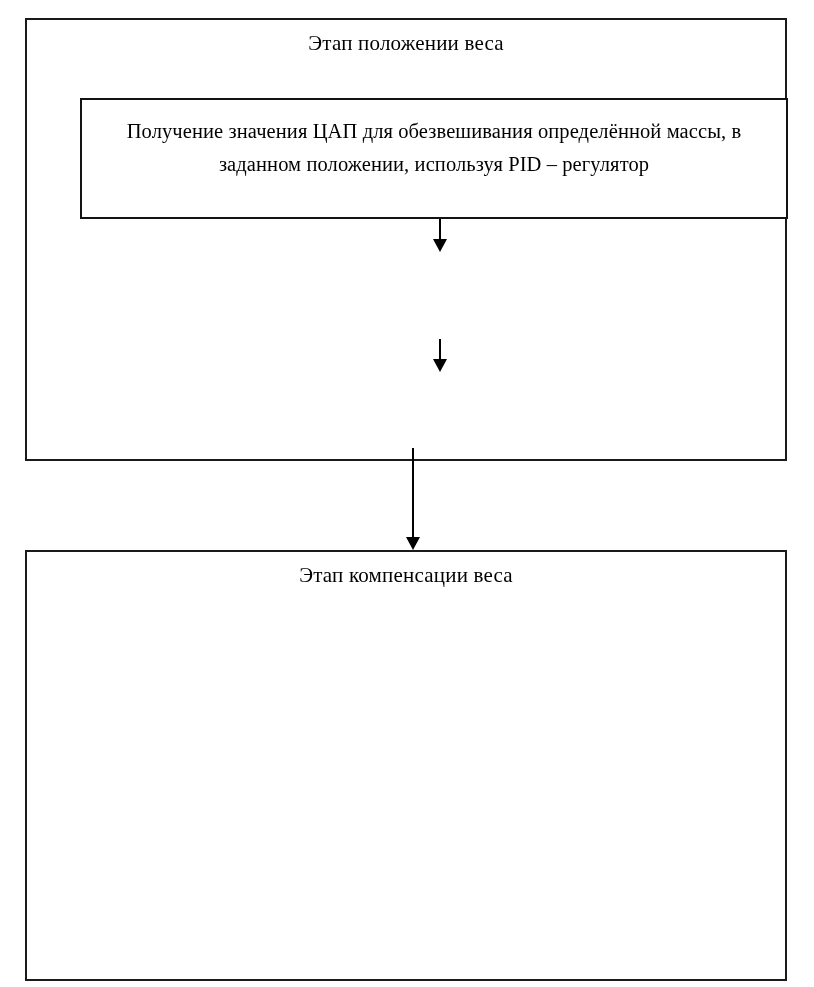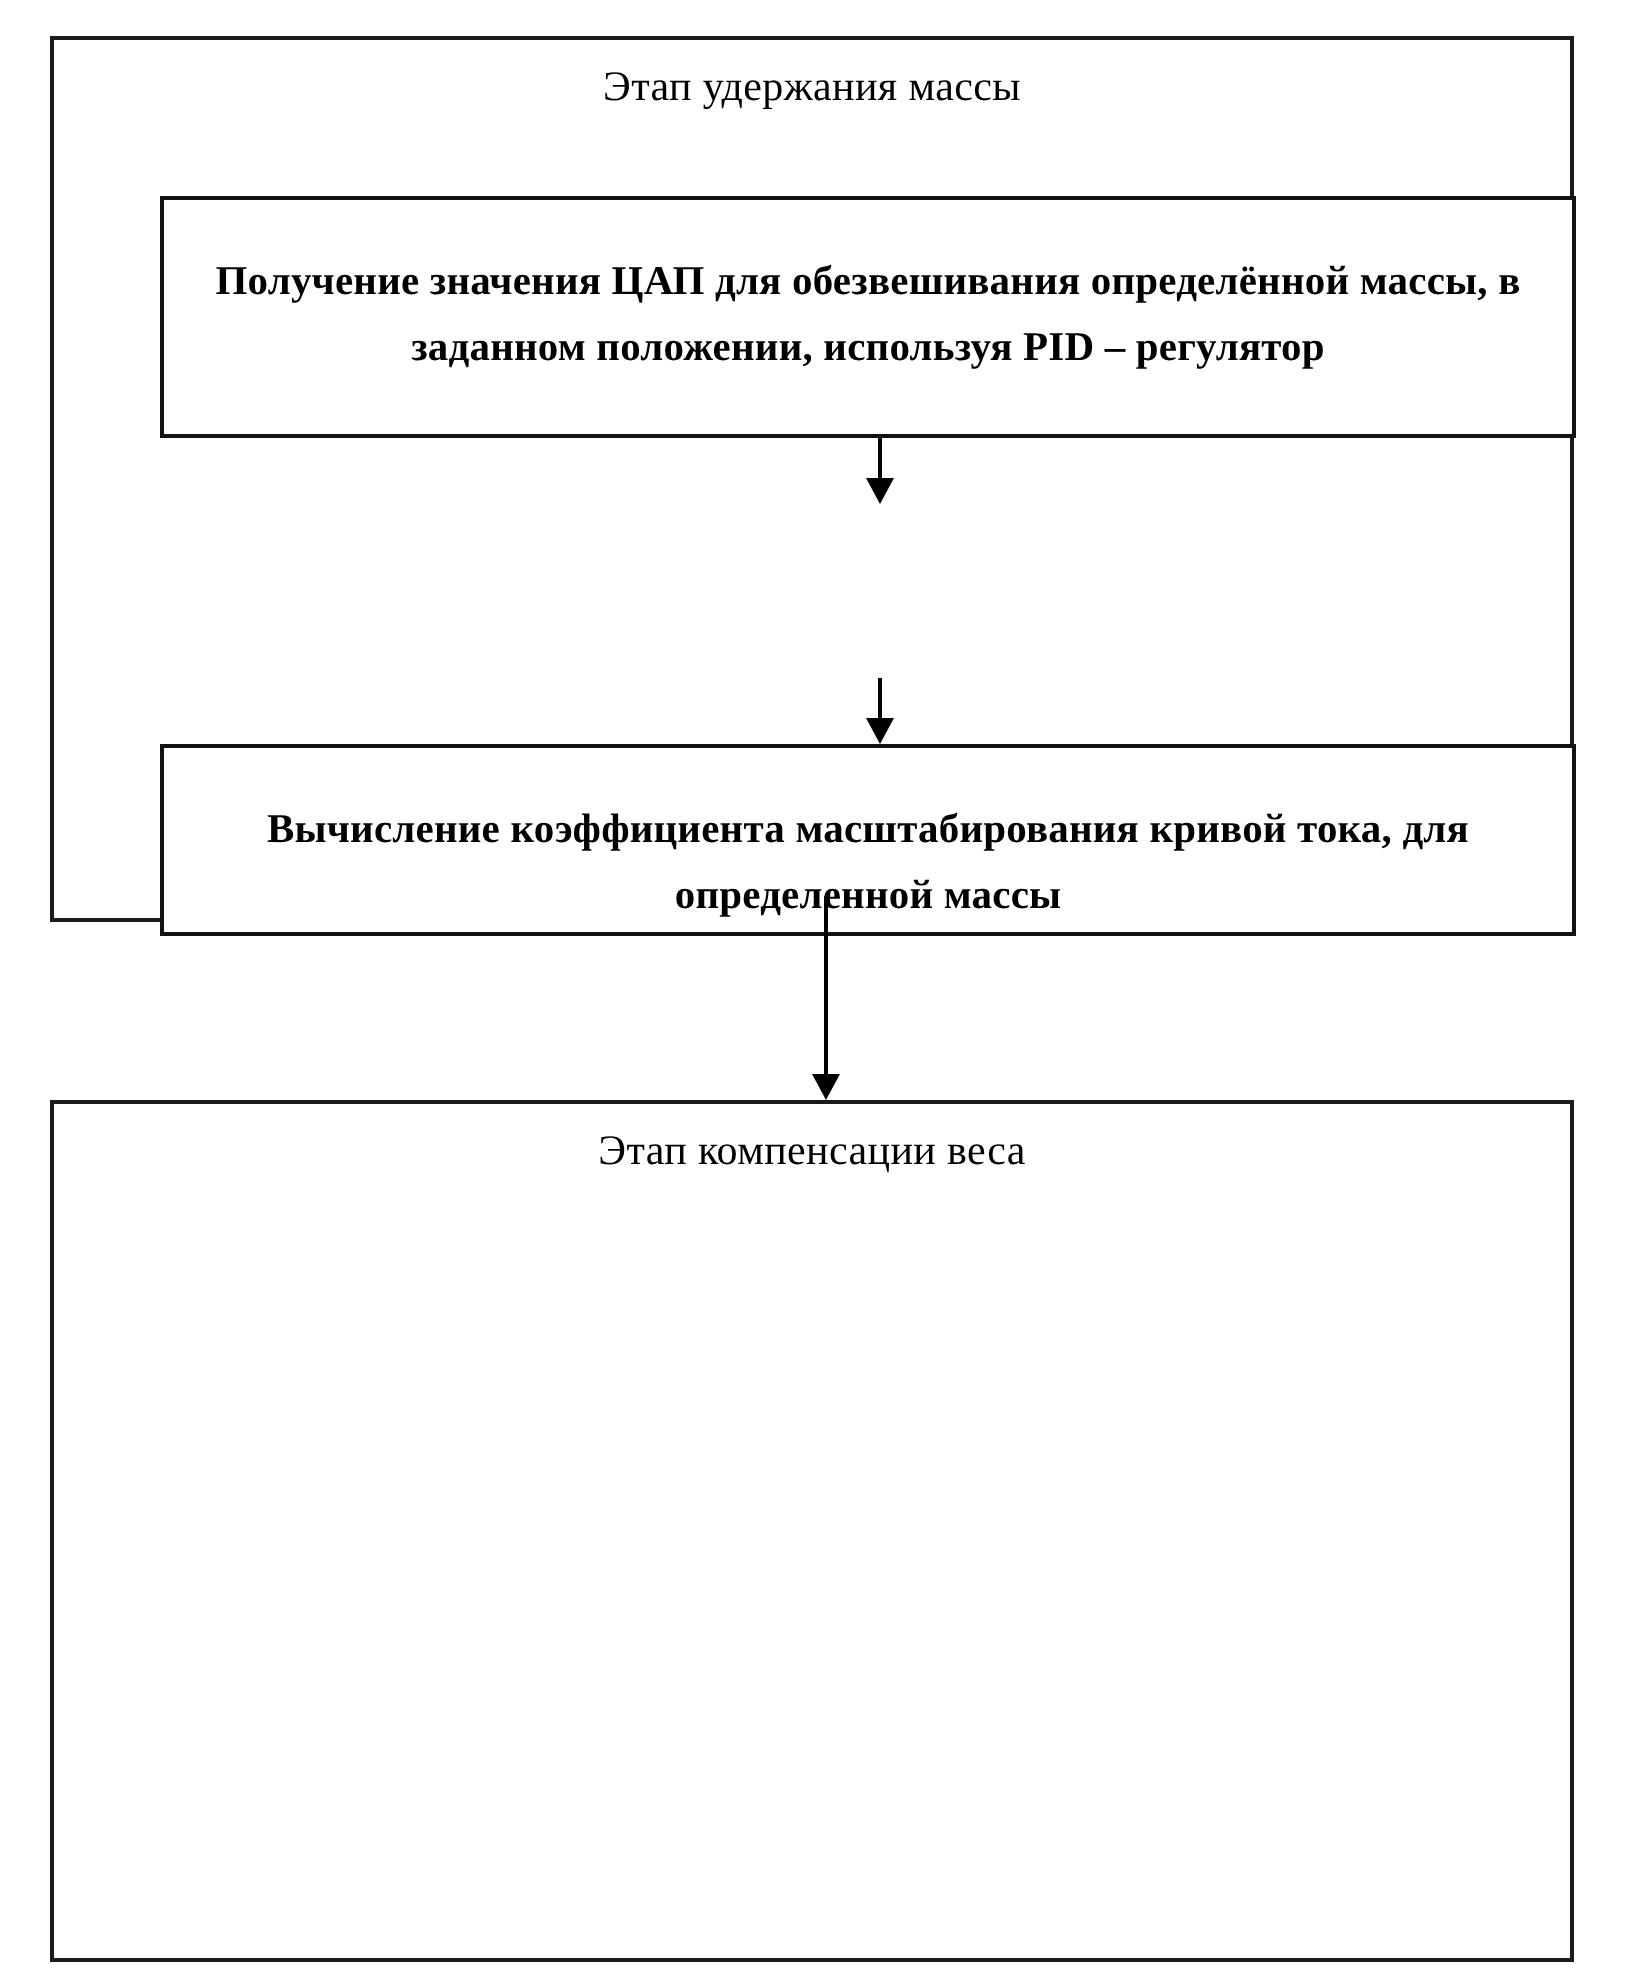--- a/index.html
+++ b/index.html
@@ -57,25 +57,24 @@
   .step {
     position: absolute;
     box-sizing: border-box;
     border: 2px solid #131313;
     background: #ffffff;
     text-align: center;
   }
   .step-text {
     display: block;
     padding: 0 12px;
-    margin-top: 25px;
+    margin-top: 15px;
     font-size: 20.5px;
     line-height: 33px;
     letter-spacing: 0.1px;
-    font-weight: bold;
   }
   
   #step-1 { left: 53px; top: 78px;  width: 708px; height: 121px; }
   #step-2 { left: 53px; top: 232px; width: 708px; height: 87px; }
   #step-3 { left: 53px; top: 352px; width: 708px; height: 96px; }
 
   
   .arrow {
     position: absolute;
     left: 405px;
@@ -109,40 +108,37 @@
   #arrow-3 { top: 448px; height: 102px; }
   #arrow-3 .shaft { height: 90px; }
   #arrow-3 .head  { top: 89px; }
 </style>
 </head>
 <body>
 
 <div id="canvas">
 
   <div class="stage" id="stage-hold">
-    <div class="stage-title">Этап удержания массы</div>
+    <div class="stage-title">Этап положении веса</div>
 
     <div class="step" id="step-1">
       <span class="step-text">Получение значения ЦАП для обезвешивания определённой массы, в заданном положении, используя PID – регулятор</span>
     </div>
 
     <div class="arrow" id="arrow-1">
       <div class="shaft"></div>
       <div class="head"></div>
     </div>
 
 
     <div class="arrow" id="arrow-2">
       <div class="shaft"></div>
       <div class="head"></div>
     </div>
 
-    <div class="step" id="step-3">
-      <span class="step-text">Вычисление коэффициента масштабирования кривой тока, для определенной массы</span>
-    </div>
   </div>
 
   <div class="arrow" id="arrow-3">
     <div class="shaft"></div>
     <div class="head"></div>
   </div>
 
   <div class="stage" id="stage-comp">
     <div class="stage-title">Этап компенсации веса</div>
 

